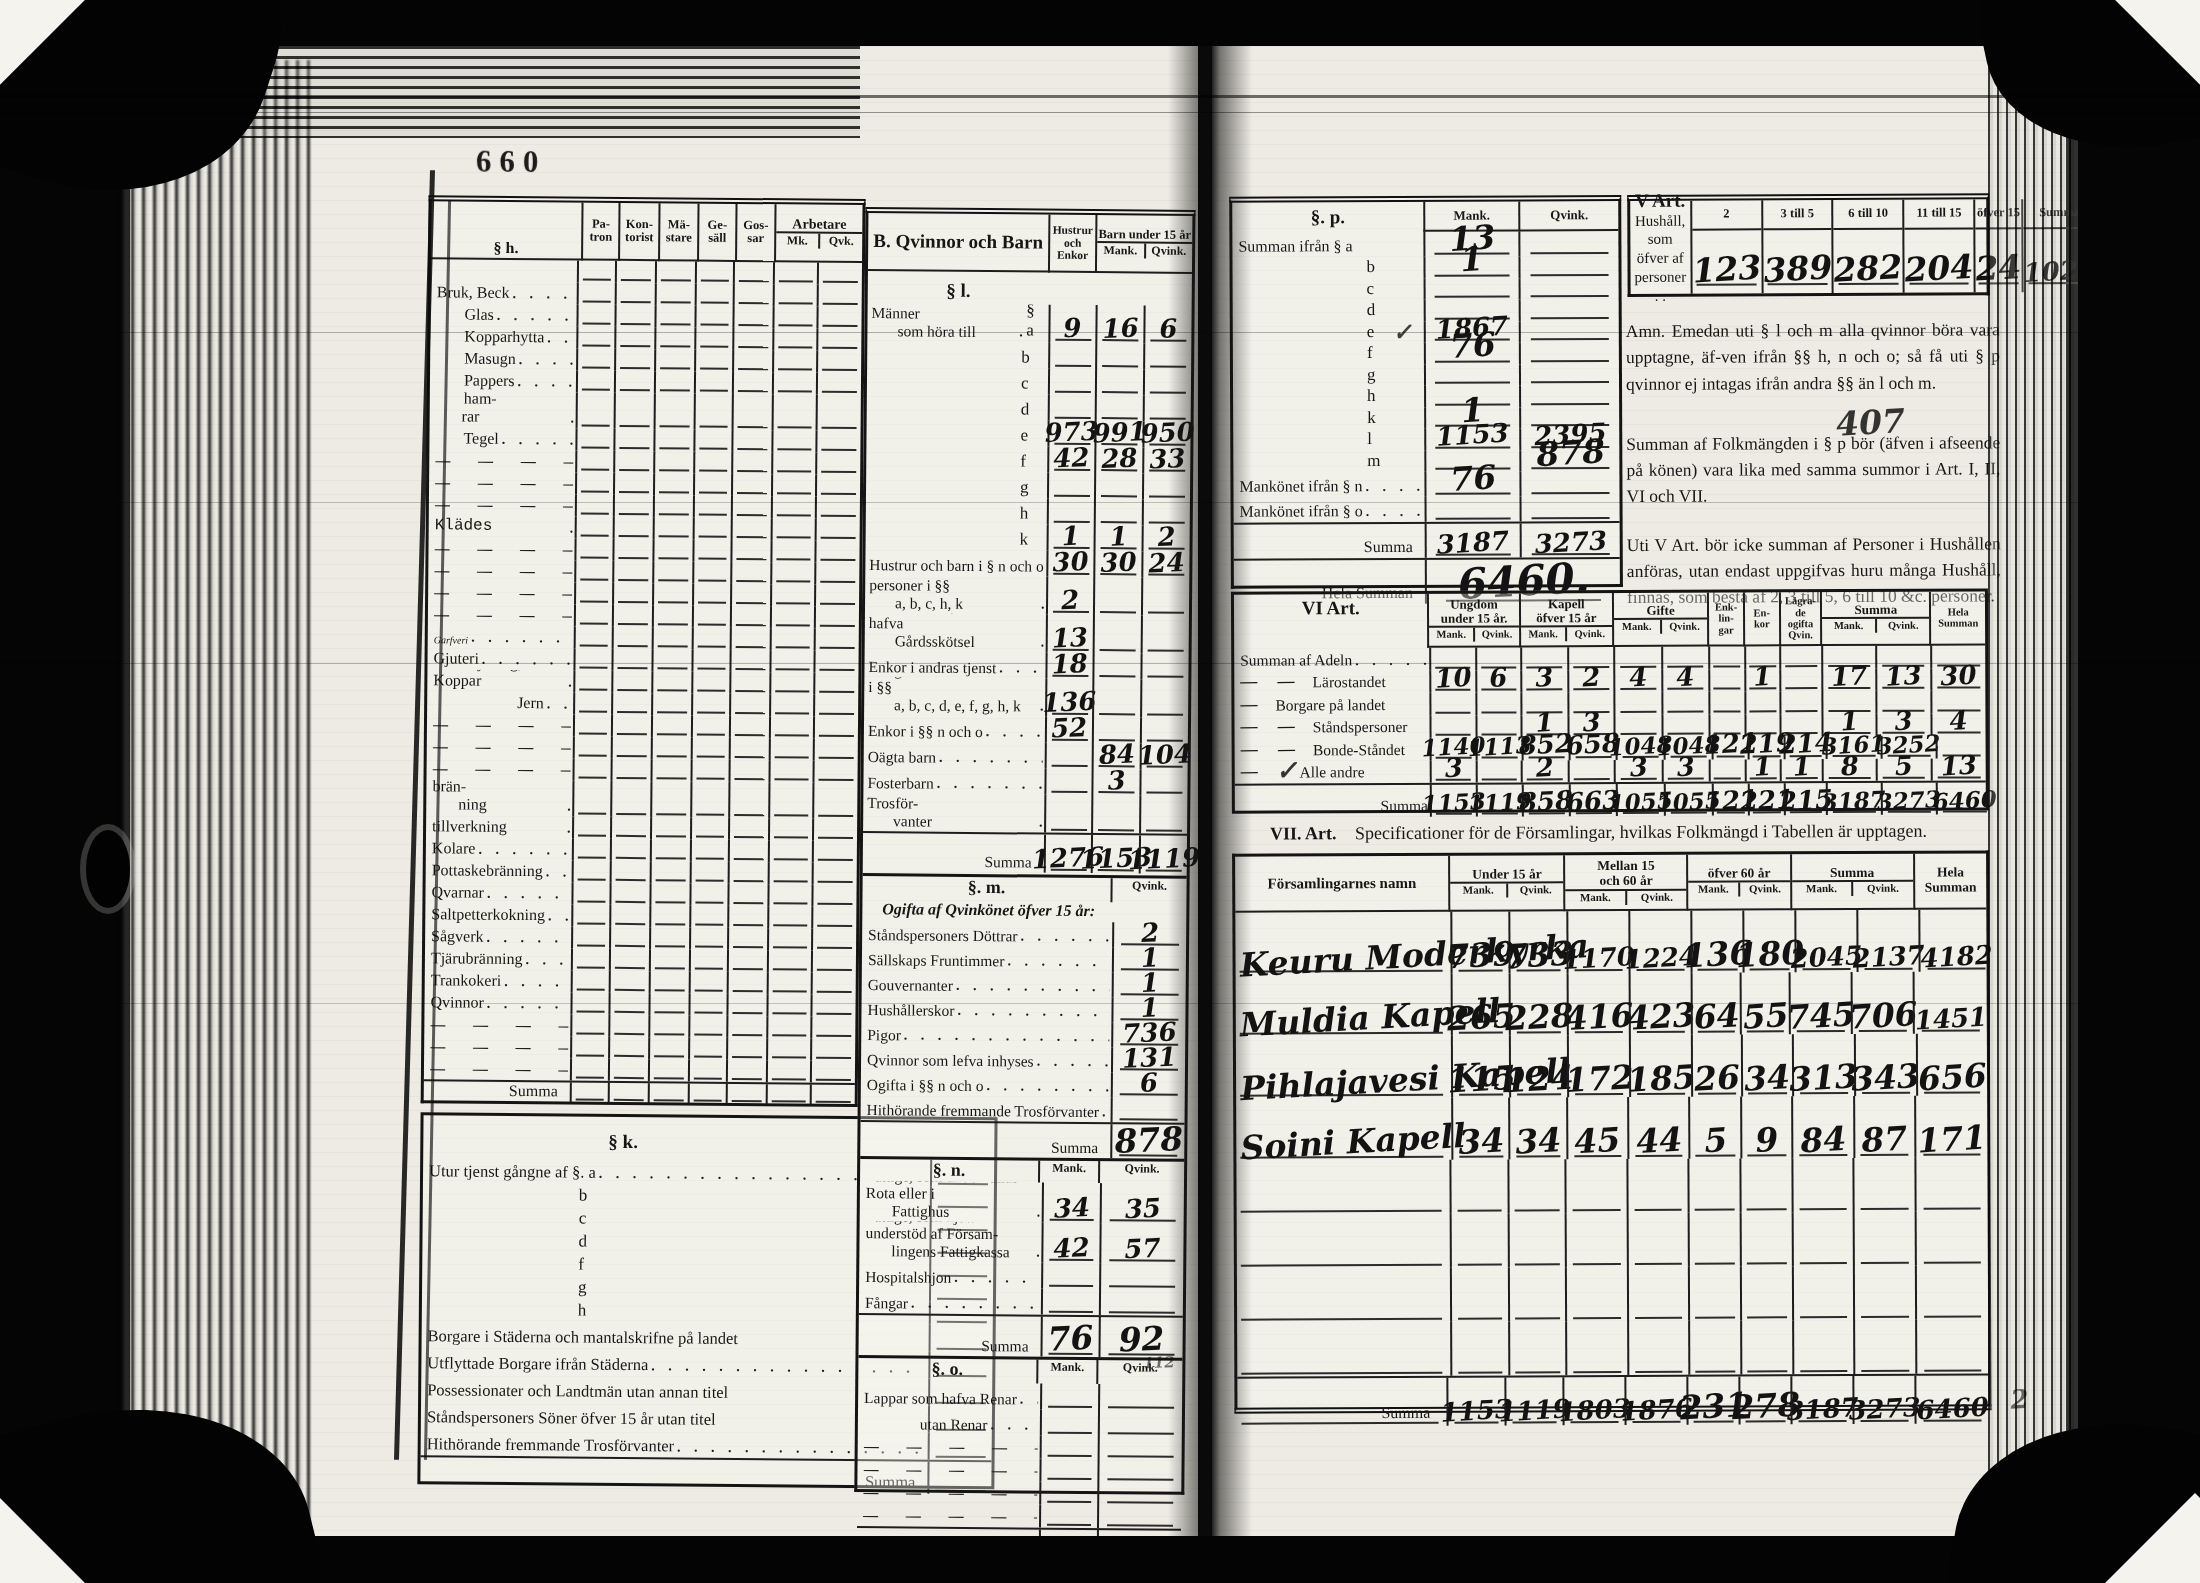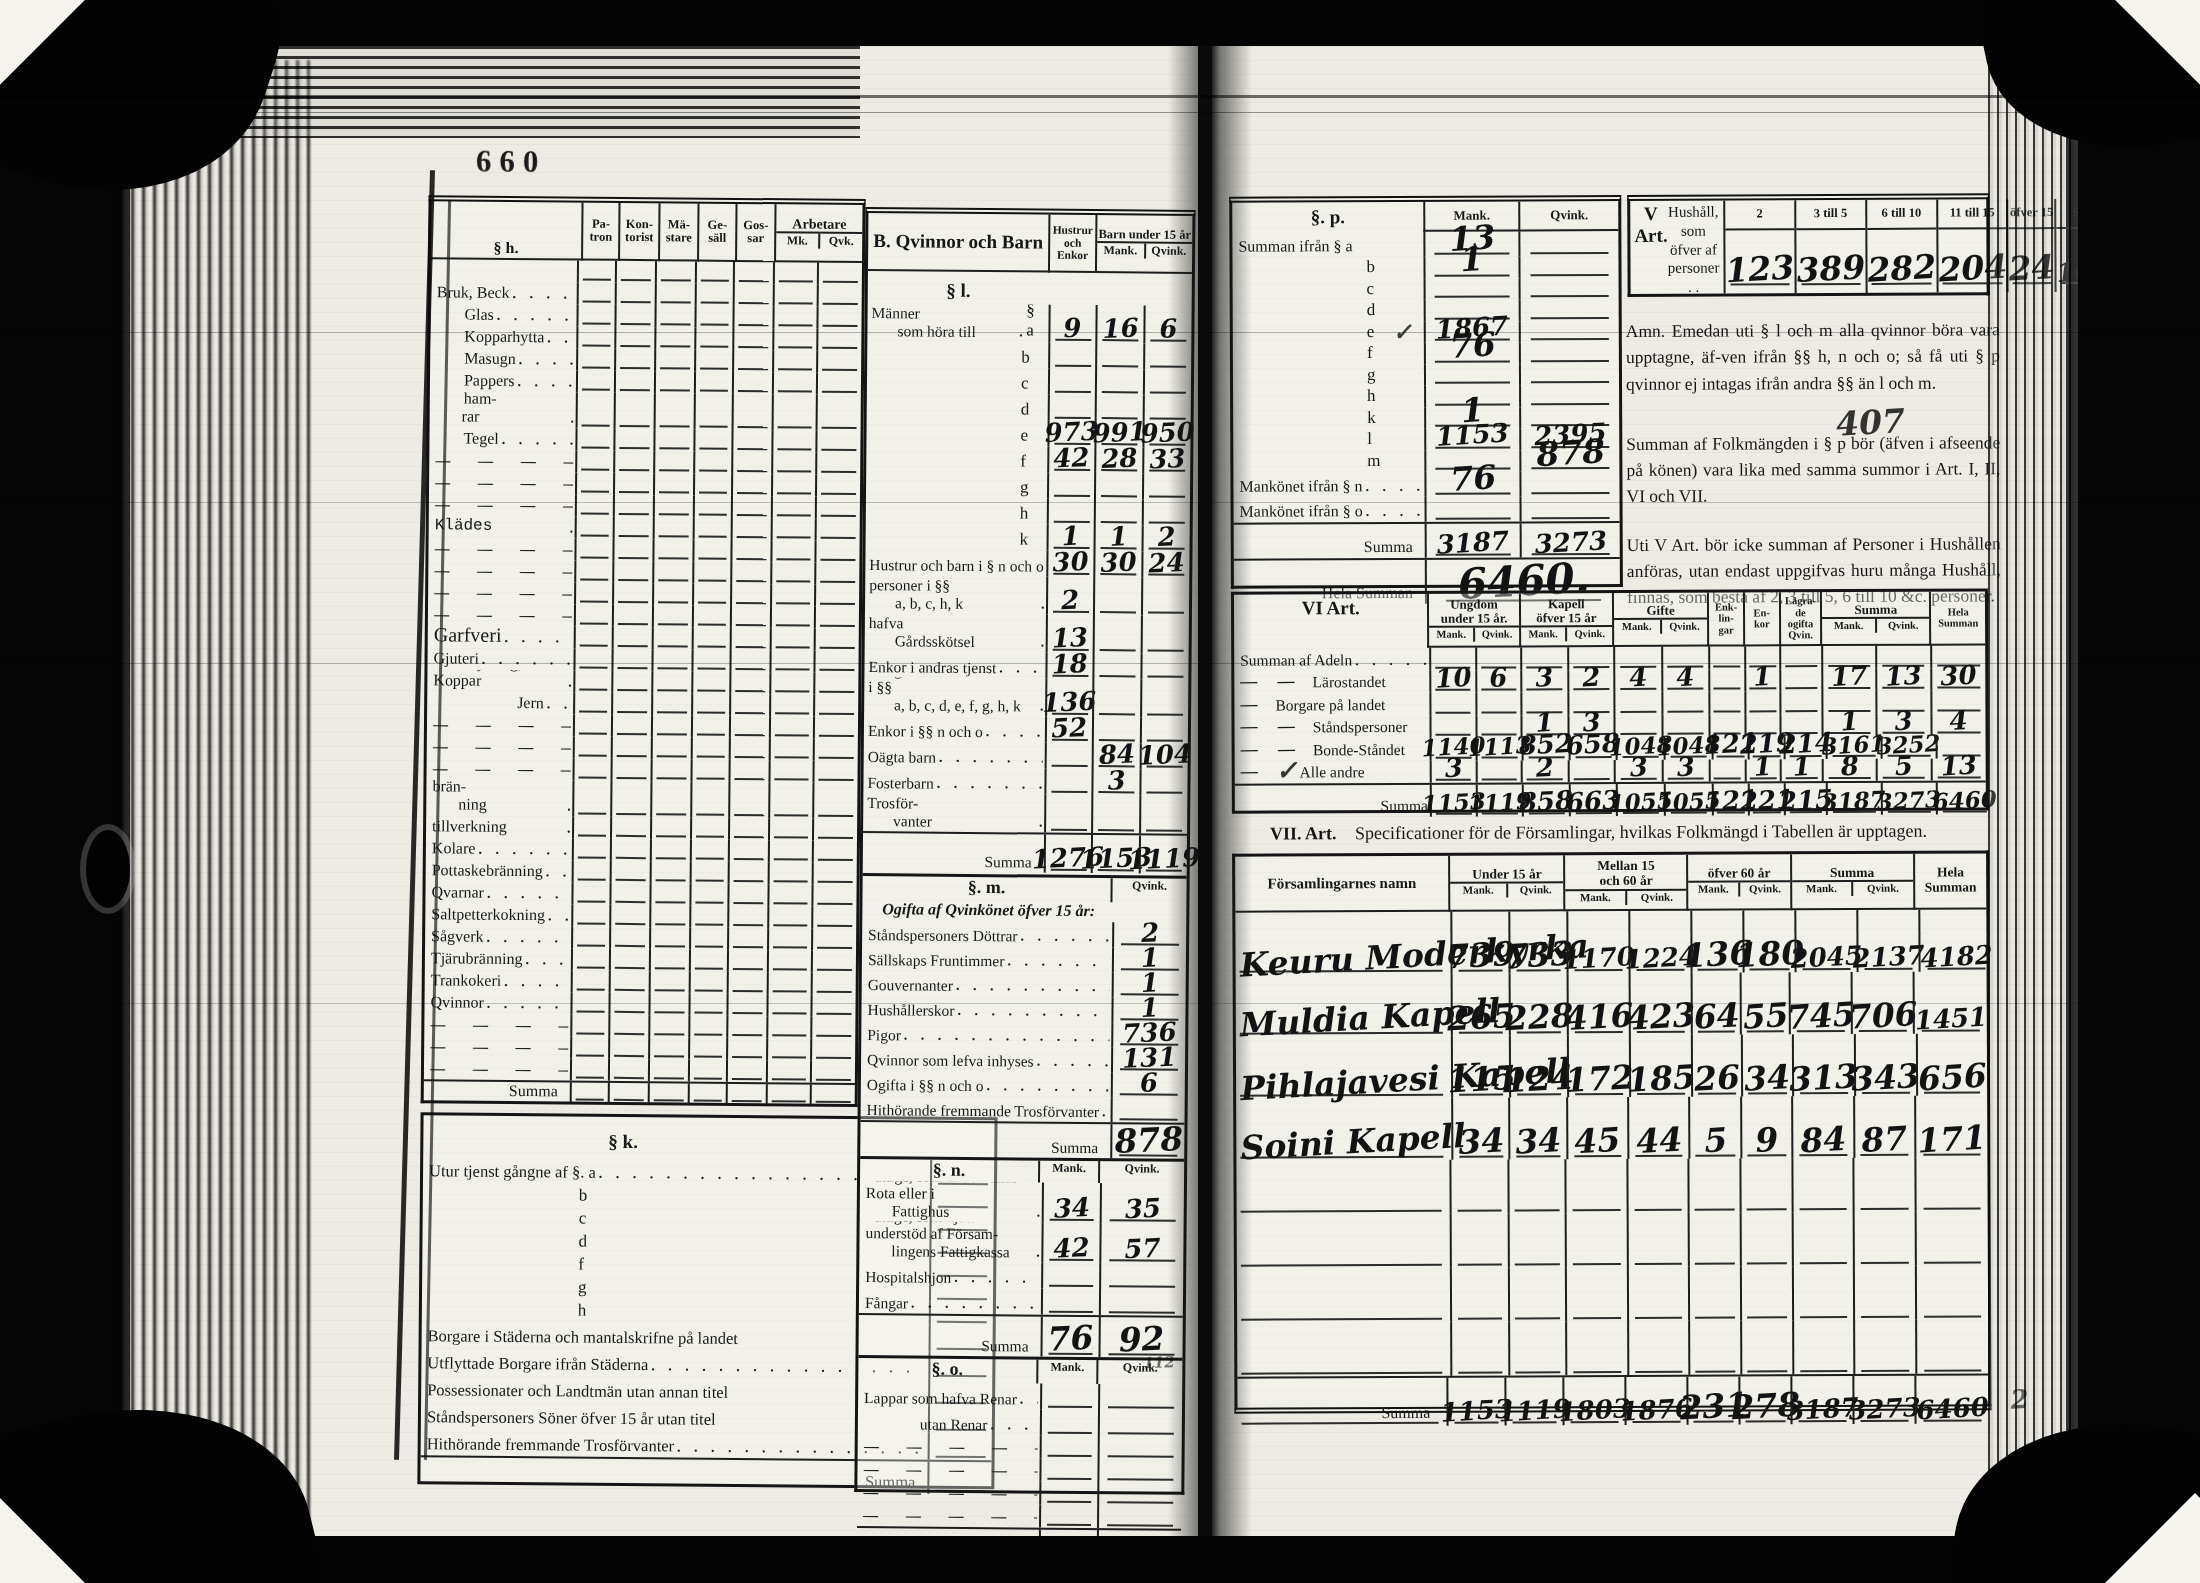--- a/index.html
+++ b/index.html
@@ -551,21 +551,21 @@
           <div class="vc" style="width: 44px;">
             <div class="ufill"></div>
           </div>
           <div class="vc" style="width: 45px;">
             <div class="ufill"></div>
           </div>
         </div>
         <div class="r" style="height: 22px;">
           <div class="lblcell">
             <div class="lwrap">
-              <span class="pt" style="font-size: 20px;">Garfveri</span>
+              <span class="pt" style="font-size: 10px; font-style: italic;">Garfveri</span>
             </div>
             <span class="dots"></span>
           </div>
           <div class="vc" style="width: 38px;">
             <div class="ufill"></div>
           </div>
           <div class="vc" style="width: 40px;">
             <div class="ufill"></div>
           </div>
           <div class="vc" style="width: 40px;">
@@ -2206,21 +2206,21 @@
             </div>
           </div>
           <div class="vc" style="width: 195px;">
             <div class="ufill">
               <span class="hw hw-xl">6460.</span>
             </div>
           </div>
         </div>
       </div>
     <div class="box" id="vart" style="left: 408px; top: 55px; width: 362px; height: 102px; border-top: 6px double rgb(17, 17, 17); display: flex;">
-        <div style="width: 152px; display: flex; flex-direction: row; justify-content: center; padding: 2px 4px; box-sizing: border-box;">
+        <div style="width: 152px; display: flex; flex-direction: column; justify-content: center; padding: 2px 4px; box-sizing: border-box;">
           <div class="title" style="font-size: 19px;">V Art.</div>
           <div class="pt" style="font-size: 15px; line-height: 1.25; text-align: center;">Hushåll, som öfver af personer . .</div>
         </div>
         <div style="flex: 1 1 0%; display: flex; flex-direction: column; border-left: 2px solid rgb(29, 29, 29);">
           <div class="hc" style="border-left: none; height: 30px; font-size: 12.5px; justify-content: center;">2</div>
           <div class="ufill" style="margin: auto auto 8px; width: 86%;">
             <span class="hw hw-lg">123</span>
           </div>
         </div>
         <div style="flex: 1 1 0%; display: flex; flex-direction: column; border-left: 2px solid rgb(29, 29, 29);">

